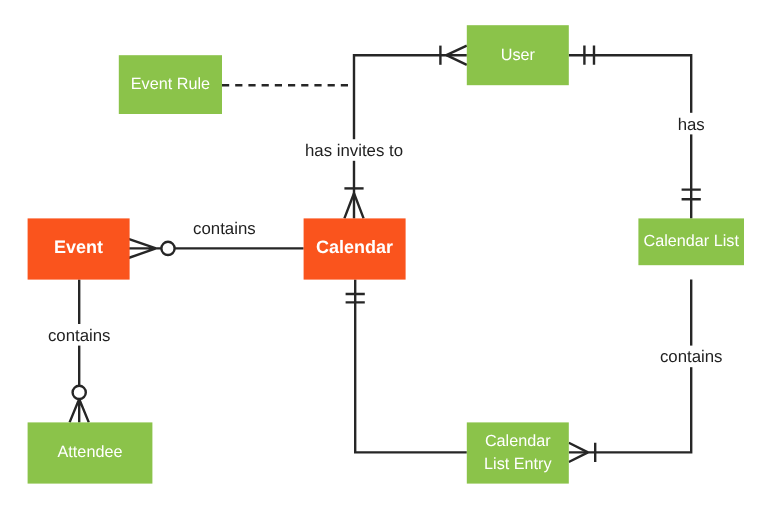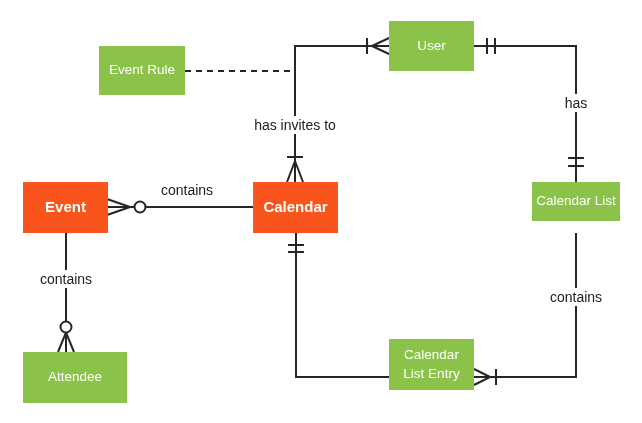--- a/index.html
+++ b/index.html
@@ -49,21 +49,21 @@
     padding: 1px 5px;
     white-space: nowrap;
   }
   
   .e-access-rule { left: 99px;  top: 46px;  width: 86px; height: 49px; }
   .e-user        { left: 389px; top: 21px;  width: 85px; height: 50px; }
   .e-event       { left: 23px;  top: 182px; width: 85px; height: 51px; text-align: center; }
   .e-calendar    { left: 253px; top: 182px; width: 85px; height: 51px; }
   .e-cal-list    { left: 532px; top: 182px; width: 88px; height: 39px; }
   .e-attendee    { left: 23px;  top: 352px; width: 104px; height: 51px; }
-  .e-cal-entry   { left: 389px; top: 339px; width: 85px; height: 51px; }
+  .e-cal-entry   { left: 389px; top: 352px; width: 85px; height: 51px; }
   
   .l-contains-events  { left: 187px; top: 190px; }
   .l-has-access-to    { left: 295px; top: 125px; }
   .l-has              { left: 576px; top: 103px; }
   .l-invites          { left: 66px;  top: 279px; }
   .l-references       { left: 296px; top: 283px; }
   .l-contains-entries { left: 576px; top: 297px; }
 </style>
 </head>
 <body>

